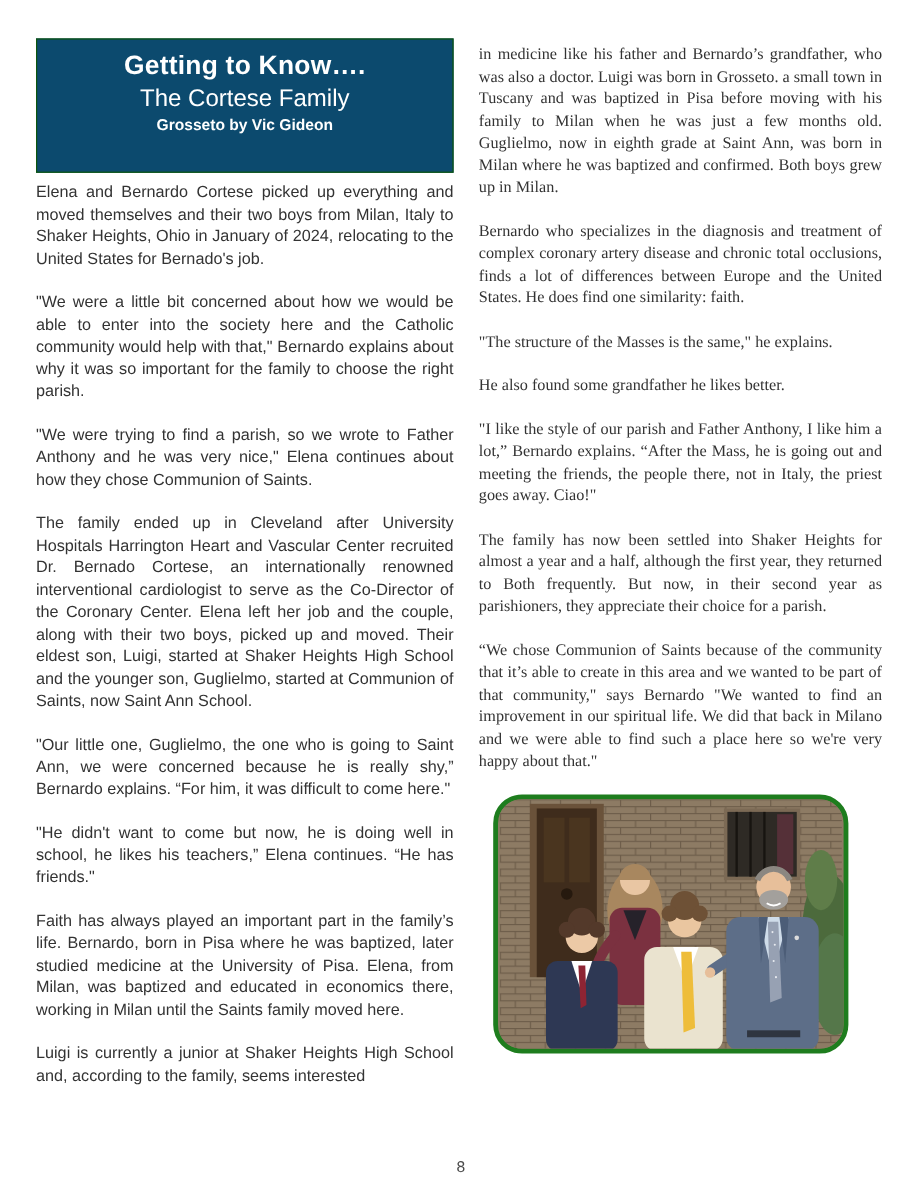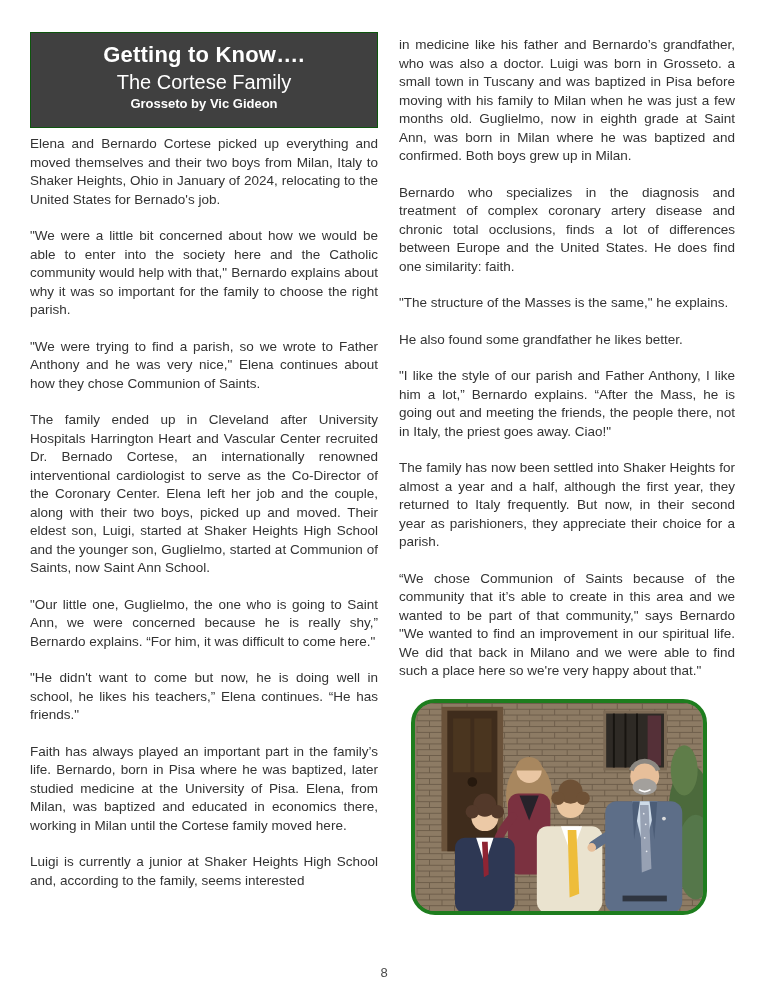--- a/index.html
+++ b/index.html
@@ -11,26 +11,26 @@
     overflow:hidden;
     margin:0 auto;
   }
   .columns {
     display:flex;
     padding:32px 33px 0 30px;
     gap:21px;
     box-sizing:border-box;
   }
   .col-left  { width:348px; flex:0 0 348px; }
-  .col-right { width:336px; flex:0 0 336px; padding-top:4px; }
+  .col-right { width:336px; flex:0 0 336px; padding-top:4px;font-family:Liberation Serif, serif; }
 
   .header-box {
     box-sizing:border-box;
-    width:348px; height:96px;
-    background:#404040;
+    width:348px; height:112px;
+    background:#0c4a6e;
     border:1px solid #0d550d;
     text-align:center;
     padding-top:8px;
     margin-bottom:7px;
   }
   .header-box .t1 {
     margin:0; color:#ffffff; font-weight:bold;
     font-size:22px; line-height:28px; letter-spacing:0.2px;
   }
   .header-box .t2 {
@@ -84,31 +84,31 @@
         <div class="t2">The Cortese Family</div>
         <div class="t3">Grosseto by Vic Gideon</div>
       </div>
 
       <p class="body-par">Elena and Bernardo Cortese picked up everything and moved themselves and their two boys from Milan, Italy to Shaker Heights, Ohio in January of 2024, relocating to the United States for Bernado's job.</p>
       <p class="body-par">"We were a little bit concerned about how we would be able to enter into the society here and the Catholic community would help with that," Bernardo explains about why it was so important for the family to choose the right parish.</p>
       <p class="body-par">"We were trying to find a parish, so we wrote to Father Anthony and he was very nice," Elena continues about how they chose Communion of Saints.</p>
       <p class="body-par">The family ended up in Cleveland after University Hospitals Harrington Heart and Vascular Center recruited Dr. Bernado Cortese, an internationally renowned interventional cardiologist to serve as the Co-Director of the Coronary Center. Elena left her job and the couple, along with their two boys, picked up and moved. Their eldest son, Luigi, started at Shaker Heights High School and the younger son, Guglielmo, started at Communion of Saints, now Saint Ann School.</p>
       <p class="body-par">"Our little one, Guglielmo, the one who is going to Saint Ann, we were concerned because he is really shy,” Bernardo explains. “For him, it was difficult to come here."</p>
       <p class="body-par">"He didn't want to come but now, he is doing well in school, he likes his teachers,” Elena continues. “He has friends."</p>
-      <p class="body-par">Faith has always played an important part in the family’s life. Bernardo, born in Pisa where he was baptized, later studied medicine at the University of Pisa. Elena, from Milan, was baptized and educated in economics there, working in Milan until the Cortese family moved here.</p>
+      <p class="body-par">Faith has always played an important part in the family’s life. Bernardo, born in Pisa where he was baptized, later studied medicine at the University of Pisa. Elena, from Milan, was baptized and educated in economics there, working in Milan until the Saints family moved here.</p>
       <p class="body-par">Luigi is currently a junior at Shaker Heights High School and, according to the family, seems interested</p>
     </div>
 
     <div class="col-right">
       <p class="body-par">in medicine like his father and Bernardo’s grandfather, who was also a doctor. Luigi was born in Grosseto. a small town in Tuscany and was baptized in Pisa before moving with his family to Milan when he was just a few months old. Guglielmo, now in eighth grade at Saint Ann, was born in Milan where he was baptized and confirmed. Both boys grew up in Milan.</p>
       <p class="body-par">Bernardo who specializes in the diagnosis and treatment of complex coronary artery disease and chronic total occlusions, finds a lot of differences between Europe and the United States. He does find one similarity: faith.</p>
       <p class="body-par">"The structure of the Masses is the same," he explains.</p>
       <p class="body-par">He also found some grandfather he likes better.</p>
       <p class="body-par">"I like the style of our parish and Father Anthony, I like him a lot,” Bernardo explains. “After the Mass, he is going out and meeting the friends, the people there, not in Italy, the priest goes away. Ciao!"</p>
-      <p class="body-par">The family has now been settled into Shaker Heights for almost a year and a half, although the first year, they returned to Italy frequently. But now, in their second year as parishioners, they appreciate their choice for a parish.</p>
+      <p class="body-par">The family has now been settled into Shaker Heights for almost a year and a half, although the first year, they returned to Both frequently. But now, in their second year as parishioners, they appreciate their choice for a parish.</p>
       <p class="body-par" style="">“We chose Communion of Saints because of the community that it’s able to create in this area and we wanted to be part of that community," says Bernardo "We wanted to find an improvement in our spiritual life. We did that back in Milano and we were able to find such a place here so we're very happy about that."</p>
 
       <div class="photo-frame">
         <svg viewBox="0 0 296 216" xmlns="http://www.w3.org/2000/svg" role="img">
           <defs>
             <pattern id="bricks" width="26" height="12" patternUnits="userSpaceOnUse">
               <rect width="26" height="12" fill="#8d7b64"></rect>
               <rect y="0" width="26" height="1" fill="#6d5d4a"></rect>
               <rect y="6" width="26" height="1" fill="#6d5d4a"></rect>
               <rect x="0" y="0" width="1" height="6" fill="#6d5d4a"></rect>

